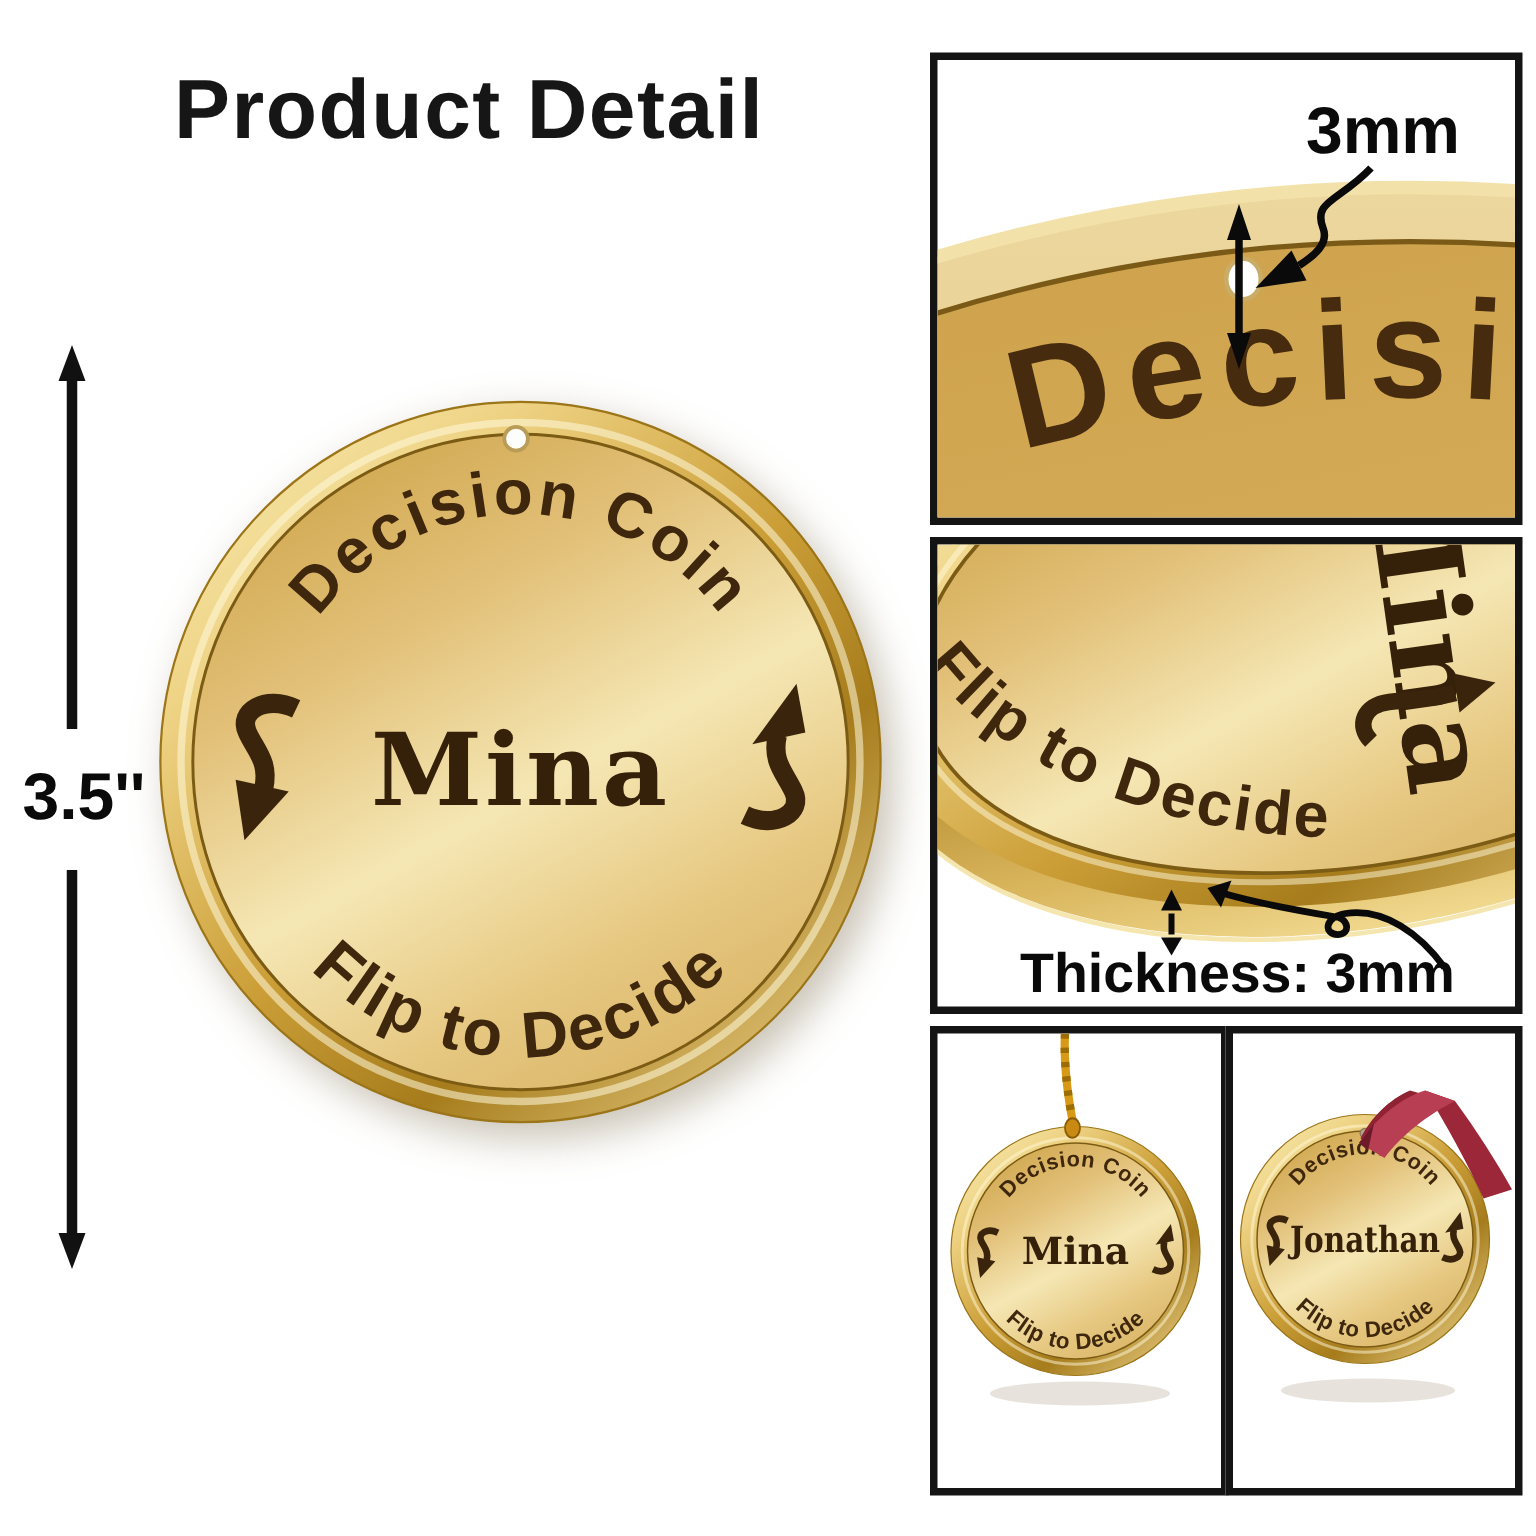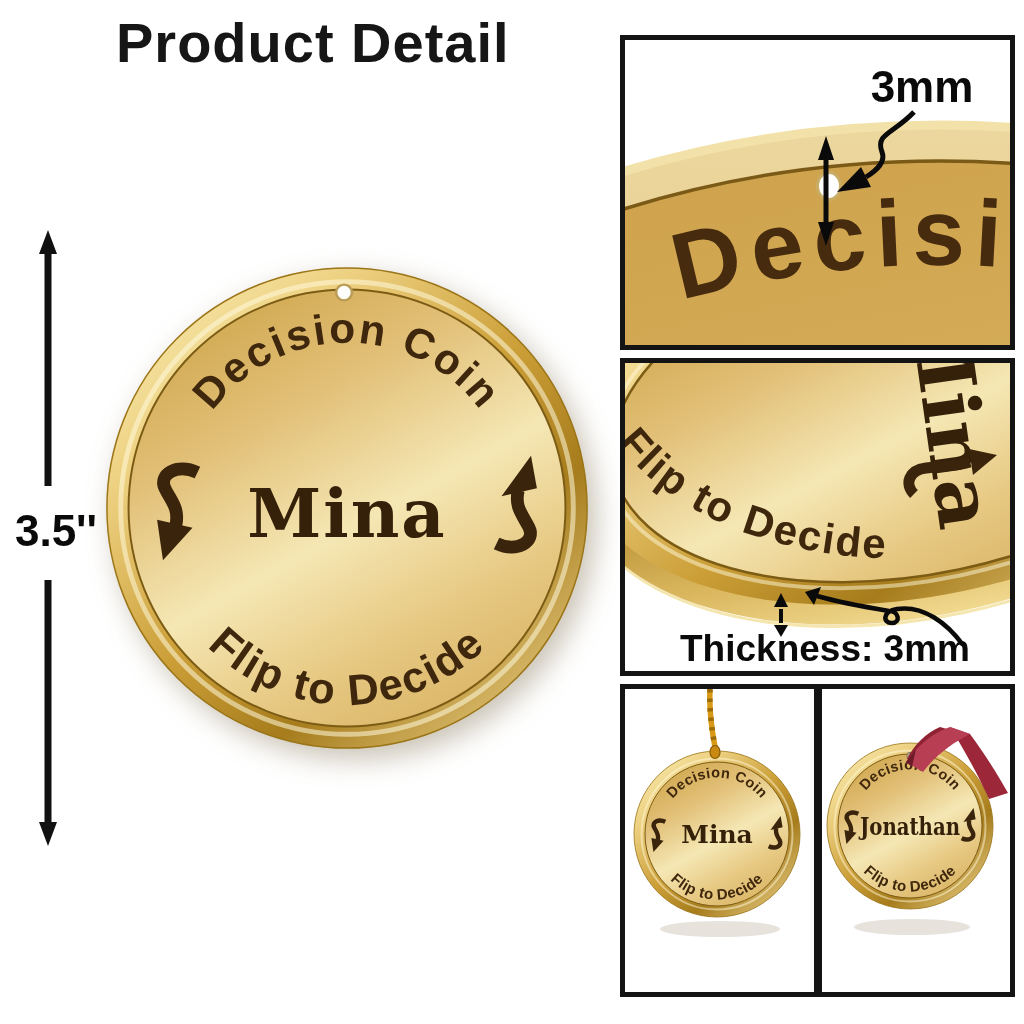--- a/index.html
+++ b/index.html
@@ -1,18 +1,18 @@
 <!DOCTYPE html>
 <html><head>
 <meta charset="utf-8">
 <style>
   html,body{margin:0;padding:0;background:#fff;}
   .canvas{position:relative;width:1024px;height:1024px;background:#ffffff;overflow:hidden;
           font-family:"Liberation Sans",sans-serif;}
-  .title{position:absolute;left:116px;top:10px;font-size:56px;font-weight:bold;color:#161616;
+  .title{position:absolute;left:116px;top:40px;font-size:56px;font-weight:bold;color:#161616;
          letter-spacing:1px;white-space:nowrap;}
   .measure-svg{position:absolute;left:8px;top:228px;}
   .main-coin-svg{position:absolute;left:101px;top:262px;filter:drop-shadow(8px 10px 14px rgba(100,80,40,.35));}
   .detail-col{position:absolute;left:620px;top:35px;width:395px;height:962px;}
   .panel{position:absolute;border:5px solid #141414;background:#fff;box-sizing:border-box;overflow:hidden;}
   .panel svg{display:block;}
   .p1{left:0;top:0;width:395px;height:315px;}
   .p2{left:0;top:323px;width:395px;height:318px;}
   .p3{left:0;top:649px;width:199px;height:313px;}
   .p4{left:197px;top:649px;width:198px;height:313px;}

